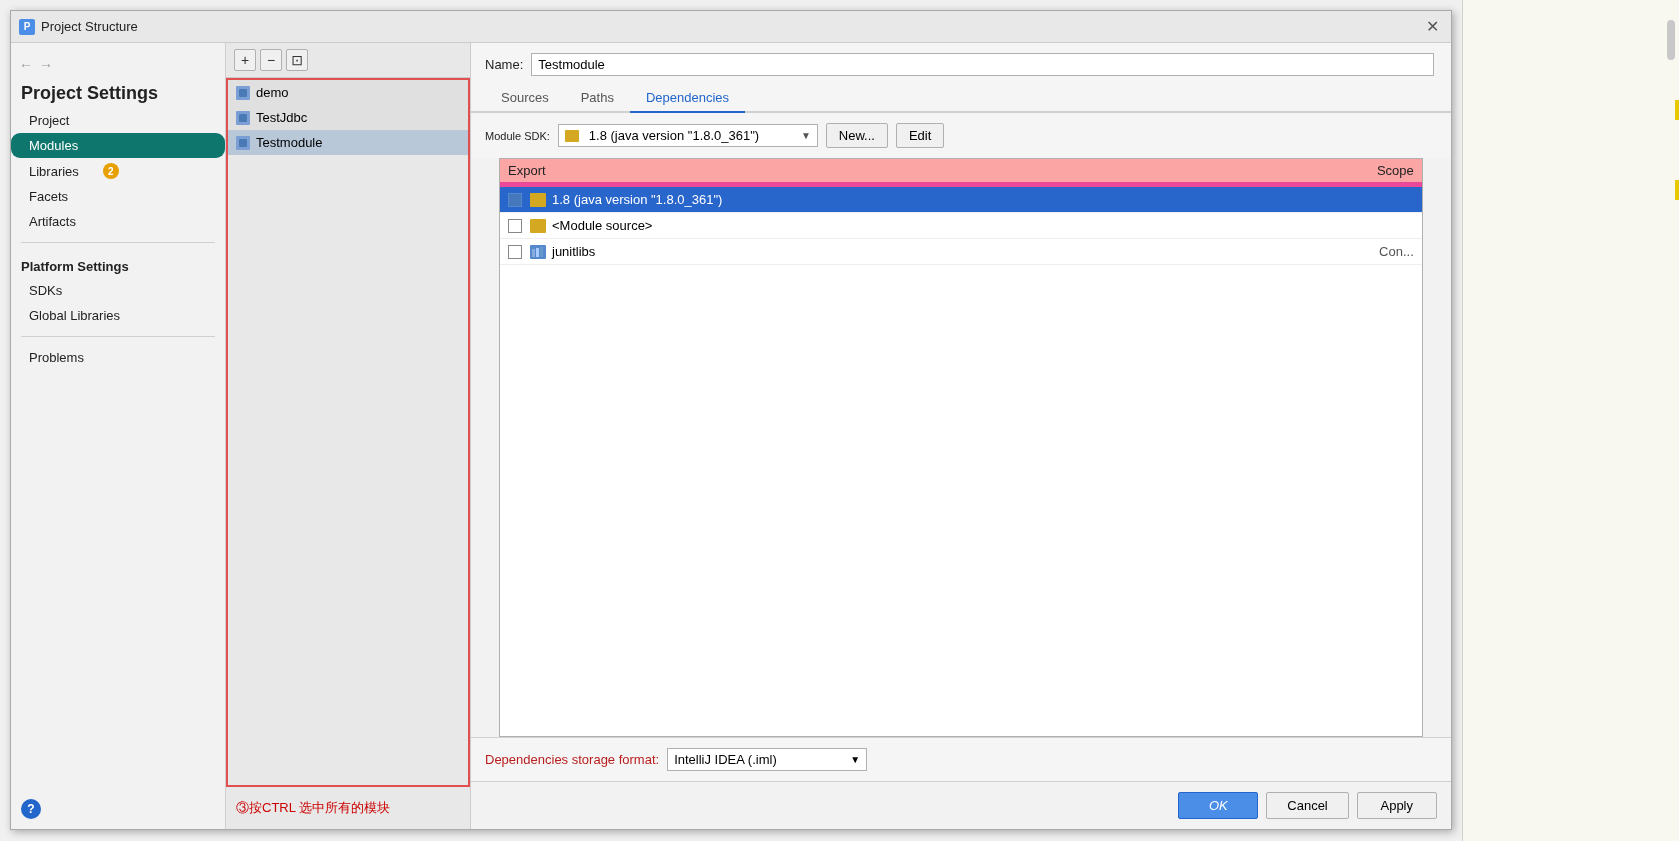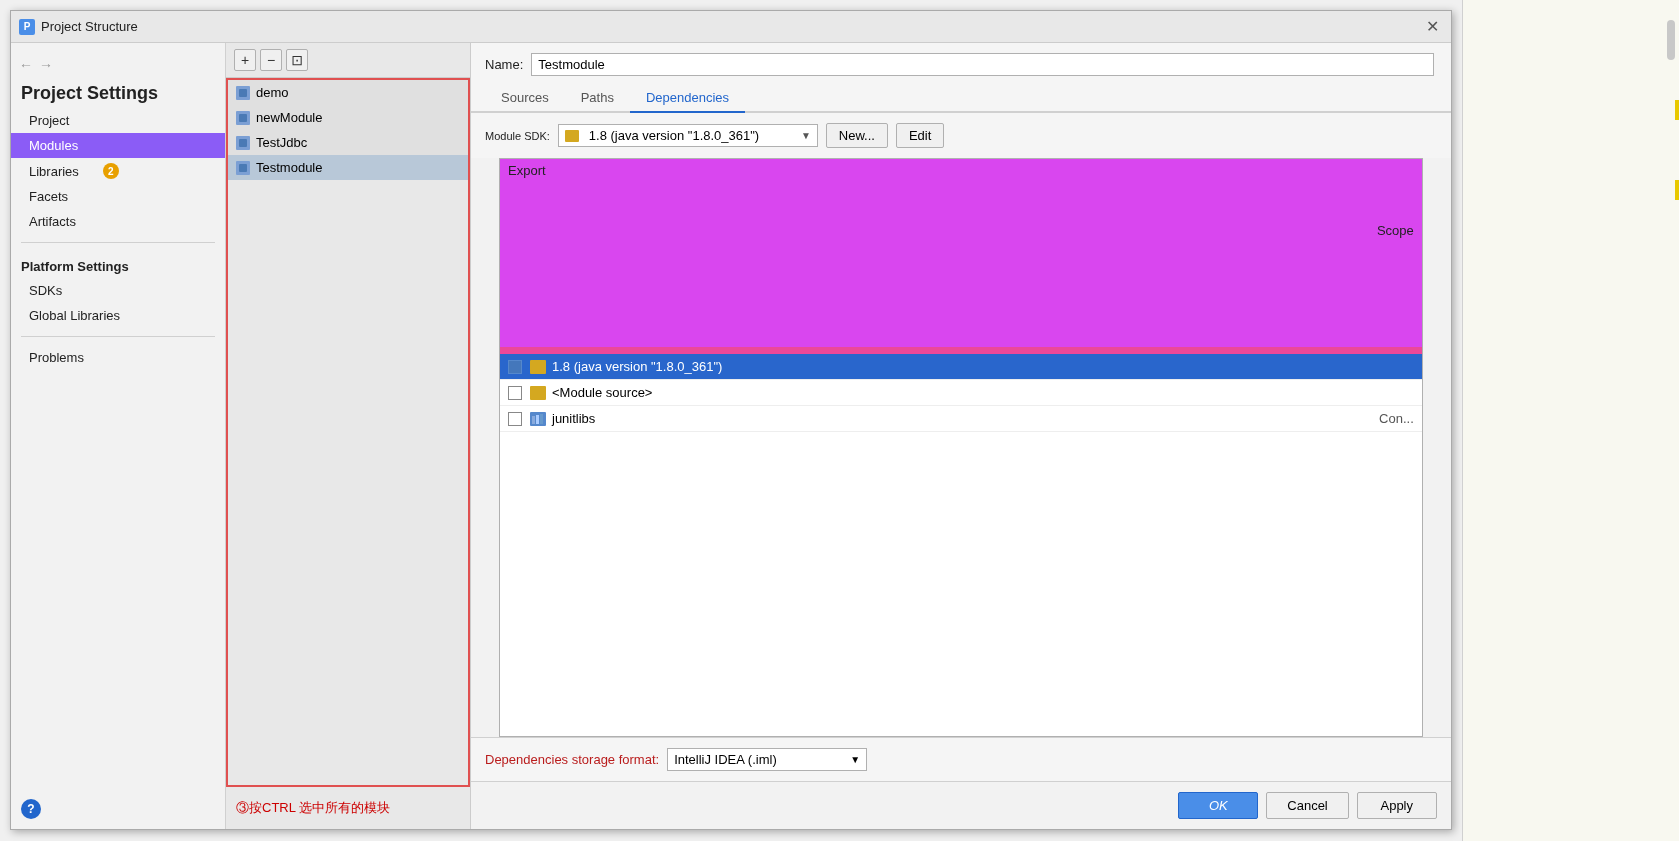--- a/index.html
+++ b/index.html
@@ -106,22 +106,23 @@
     }
 
     .sidebar-item {
       padding: 5px 18px 5px 18px;
       cursor: pointer;
       color: #222;
       font-size: 13px;
     }
 
     .sidebar-item.active {
-      background: #8b5cf6;
+      background: #0f766e;
       color: white;
+      border-radius: 9px;
     }
 
     .sidebar-item.has-badge {
       display: flex;
       align-items: center;
       gap: 24px;
     }
 
     .badge-circle {
       width: 16px;
@@ -317,28 +318,27 @@
       flex: 1;
       margin: 0 14px;
       border: 1px solid #b0b0b0;
       background: white;
       overflow-y: auto;
       position: relative;
     }
 
     .deps-table-header {
       display: flex;
-      background: #d946ef;
-      border-bottom: 7px solid #ec4899;
+      background: #fca5a5;
+      border-bottom: 5px solid #ec4899;
       padding: 4px 8px;
       font-size: 13px;
       color: #222;
       position: sticky;
       top: 0;
-      flex-direction: column;
     }
 
     .deps-col-export { flex: 0 0 60px; }
     .deps-col-name { flex: 1; }
     .deps-col-scope { flex: 0 0 120px; text-align: right; }
 
     .dep-row {
       display: flex;
       align-items: center;
       padding: 5px 8px;
@@ -564,26 +564,20 @@
           <button class="toolbar-btn">+</button>
           <button class="toolbar-btn">−</button>
           <button class="toolbar-btn">⊡</button>
         </div>
         <div class="module-list">
           <div class="module-item">
             <div class="module-icon">
                 <div class="module-icon-inner"></div>
               </div>
             <span>demo</span>
-          </div>
-          <div class="module-item">
-            <div class="module-icon">
-                <div class="module-icon-inner"></div>
-              </div>
-            <span>newModule</span>
           </div>
           <div class="module-item">
             <div class="module-icon">
                 <div class="module-icon-inner"></div>
               </div>
             <span>TestJdbc</span>
           </div>
           <div class="module-item selected">
             <div class="module-icon">
                 <div class="module-icon-inner"></div>

